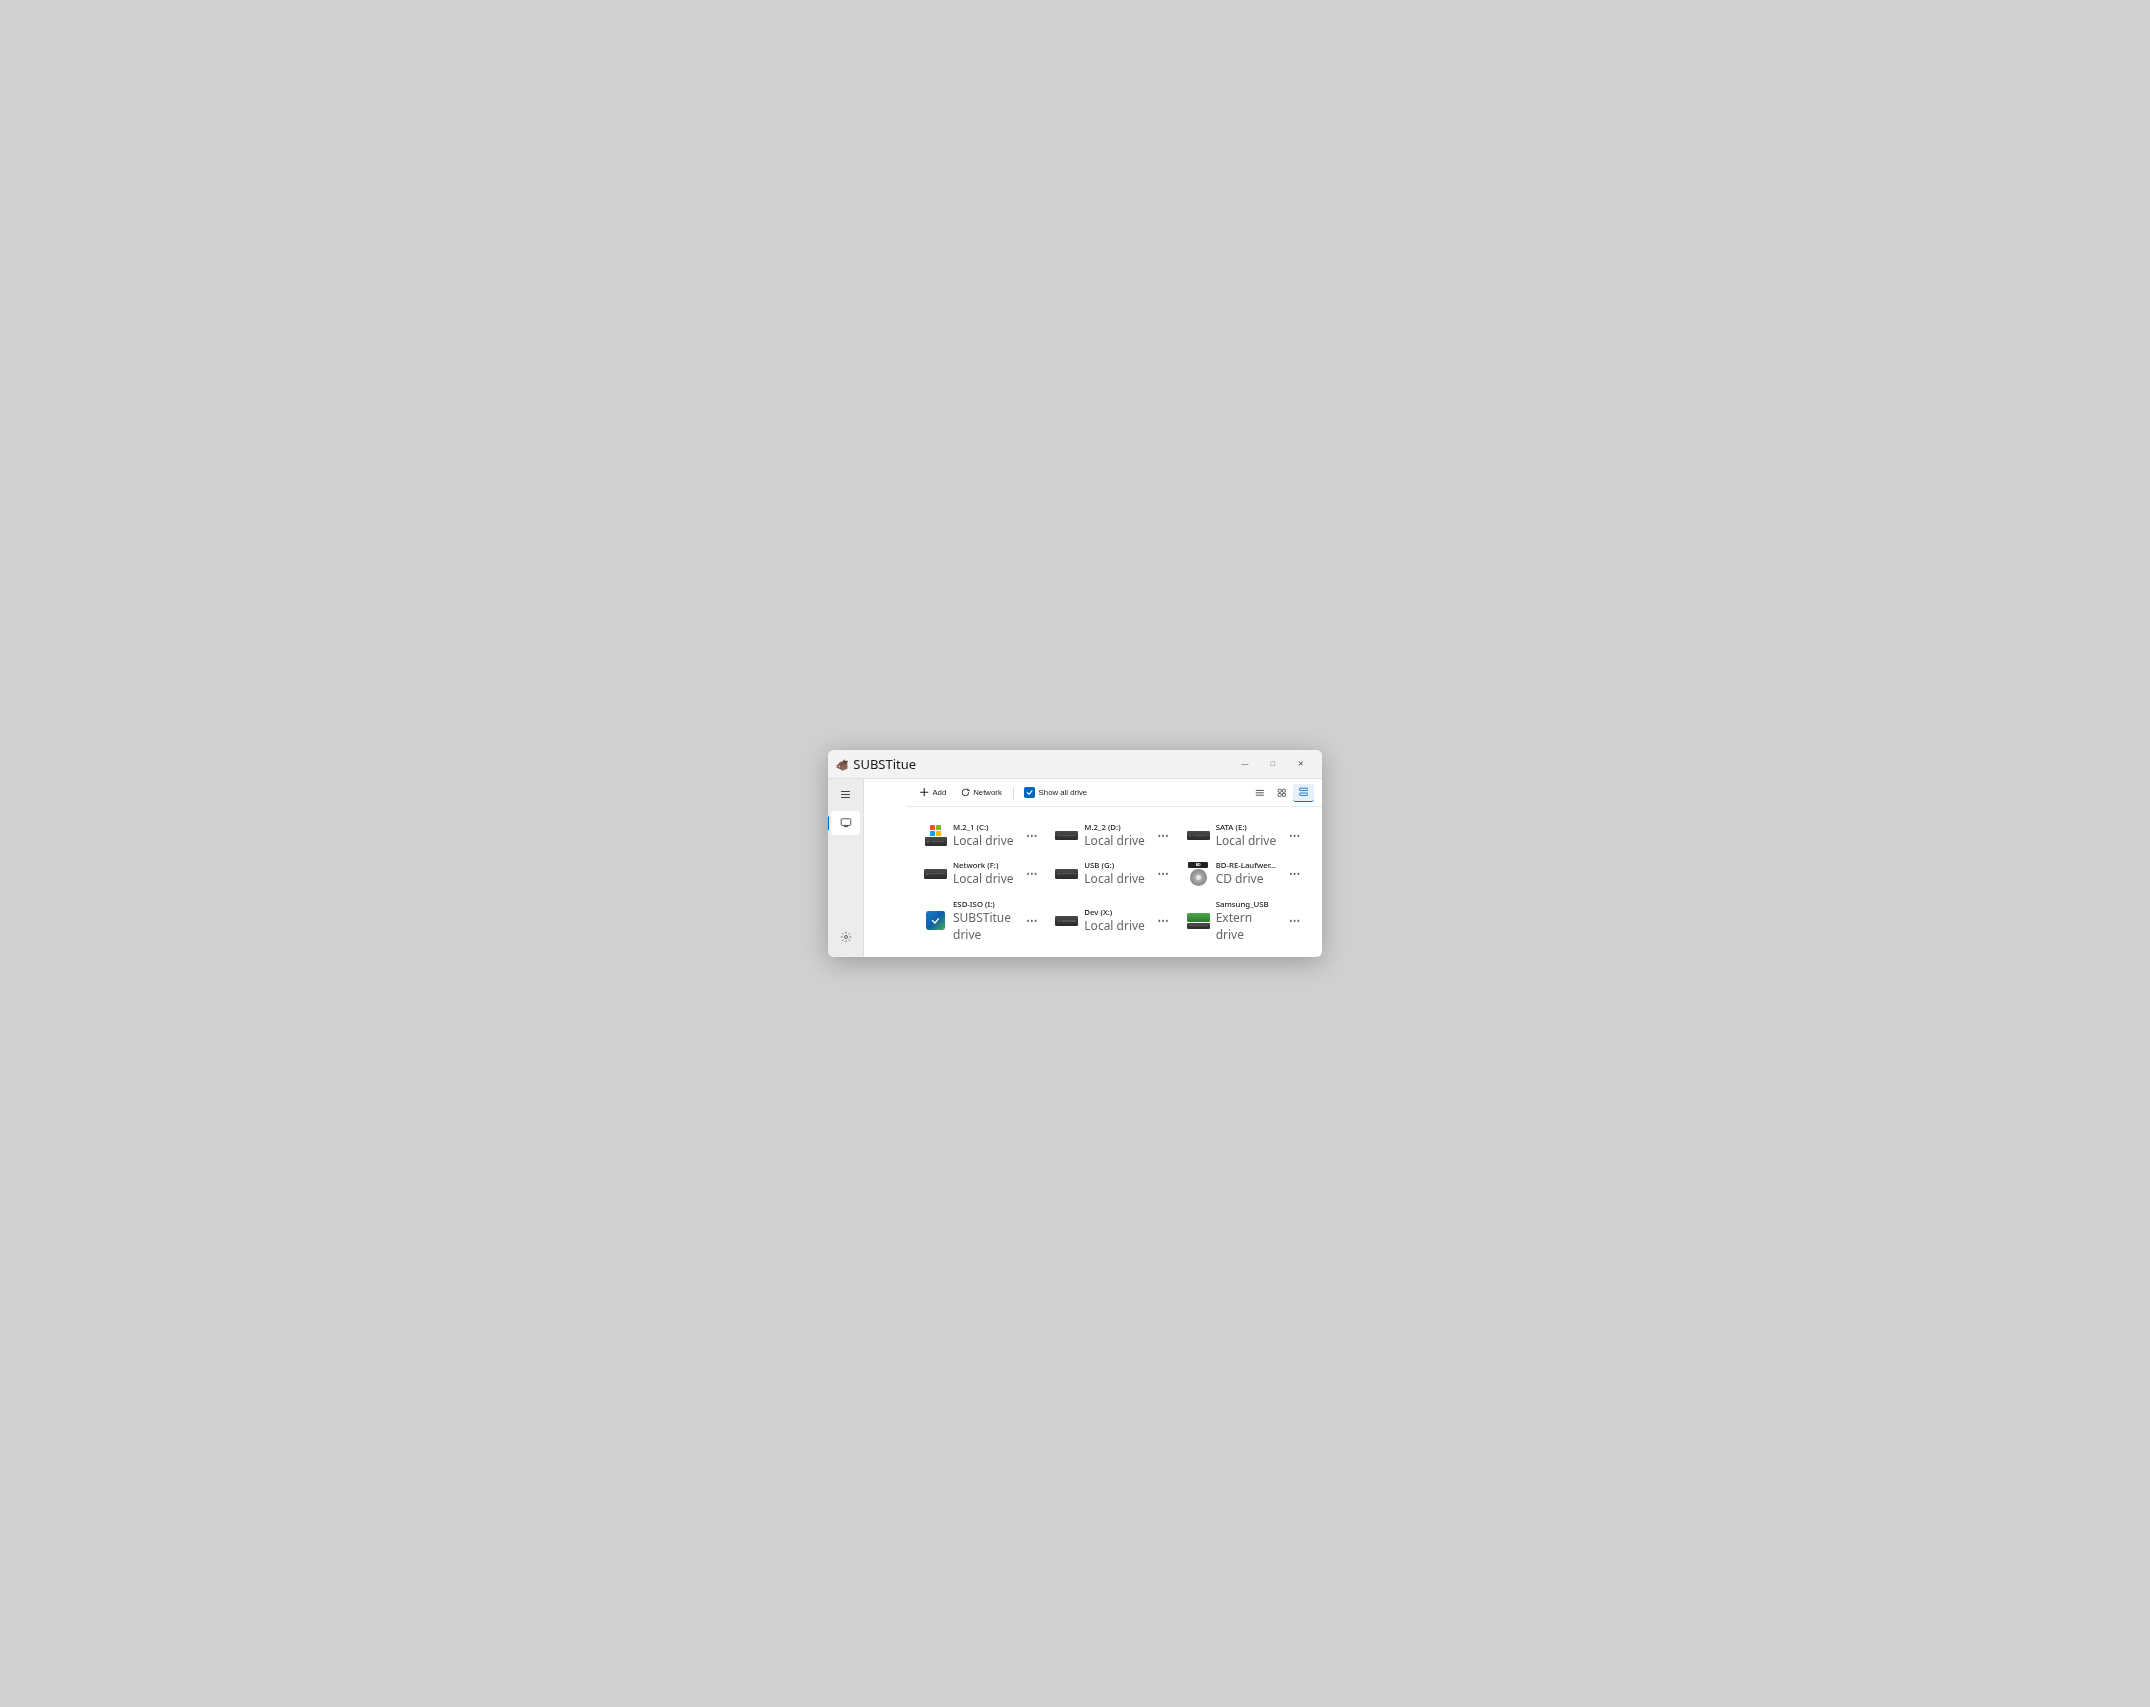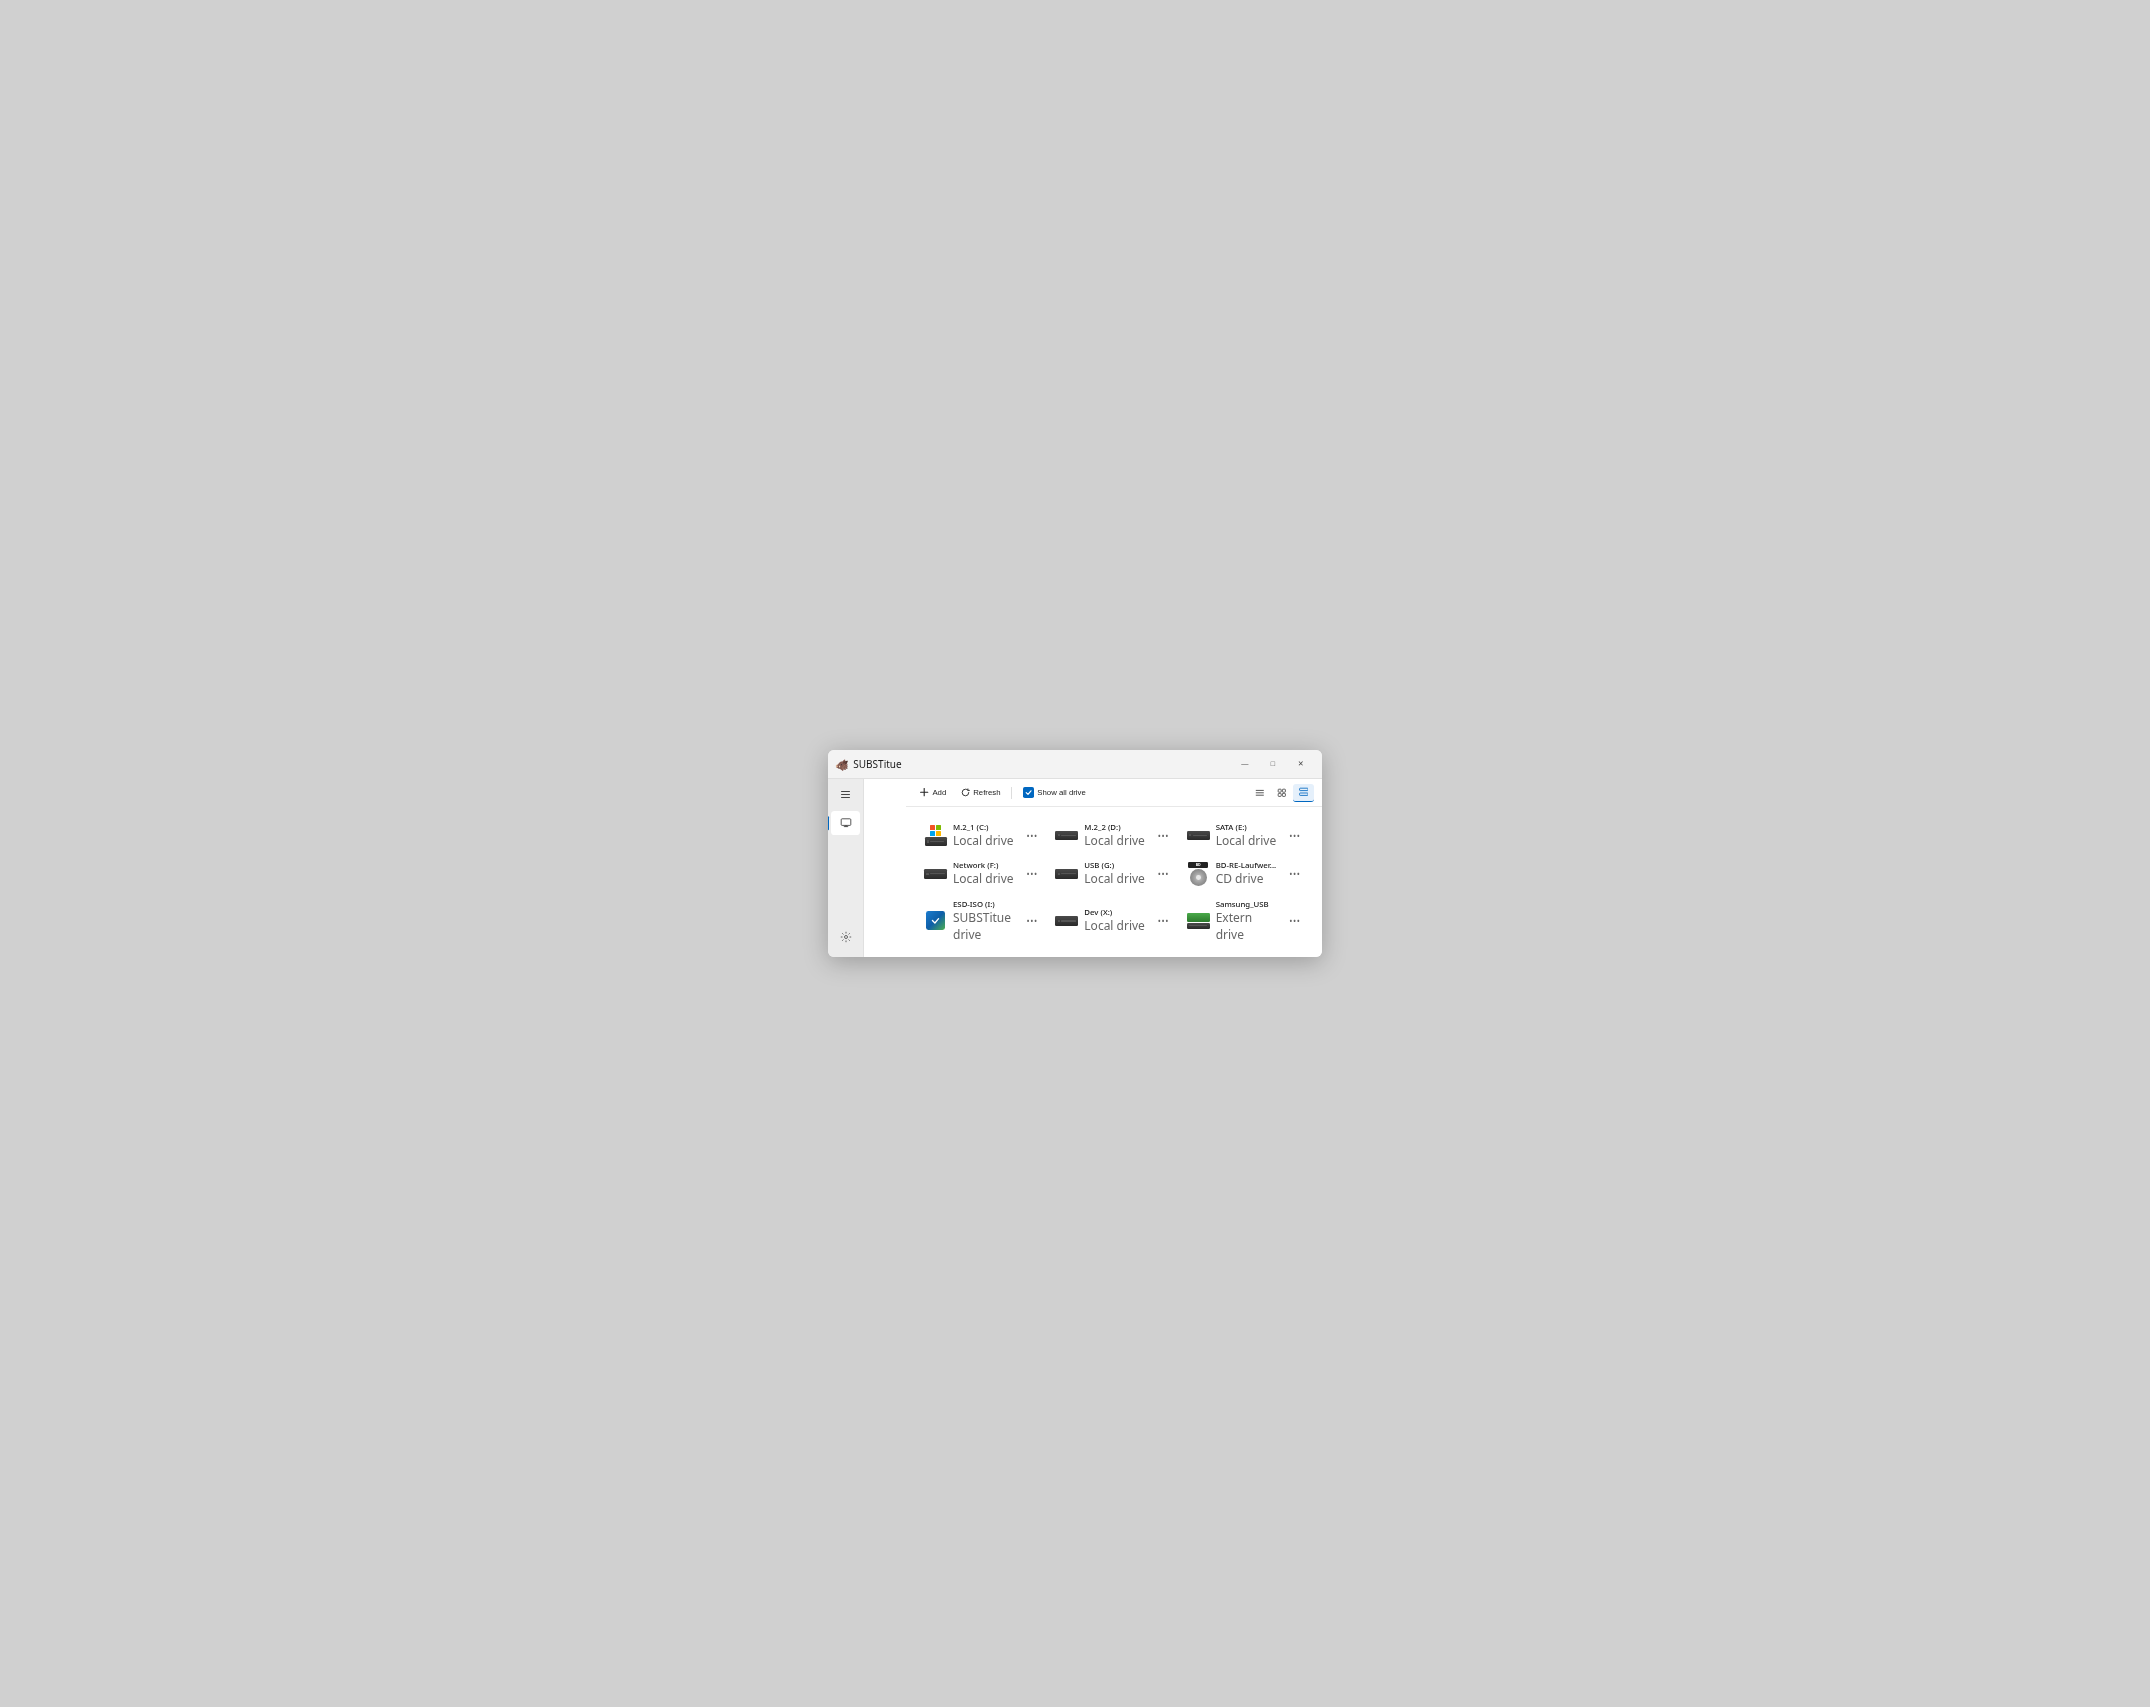--- a/index.html
+++ b/index.html
@@ -32,21 +32,21 @@
       border-bottom: 0.6px solid #e0e0e0;
       user-select: none;
     }
     .titlebar-icon {
       width: 13.3px;
       height: 13.3px;
       margin-right: 4.8px;
       font-size: 11px;
     }
     .titlebar-title {
-      font-size: 10px;
+      font-size: 13px;
       font-weight: 400;
       color: #1a1a1a;
       flex: 1;
     }
     .titlebar-controls {
       display: flex;
       gap: 0;
     }
     .titlebar-btn {
       width: 28px;
@@ -385,21 +385,21 @@
             <line x1="7" y1="1" x2="7" y2="13" stroke="#222" stroke-width="1.8" stroke-linecap="round"></line>
             <line x1="1" y1="7" x2="13" y2="7" stroke="#222" stroke-width="1.8" stroke-linecap="round"></line>
           </svg>
           <span>Add</span>
         </button>
         <button class="toolbar-btn">
           <svg width="9" height="9" viewBox="0 0 15 15">
             <path d="M13 7.5A5.5 5.5 0 1 1 7.5 2a5.5 5.5 0 0 1 3.9 1.6" stroke="#222" stroke-width="1.5" fill="none" stroke-linecap="round"></path>
             <polyline points="11.5,1.5 11.5,4 14,4" stroke="#222" stroke-width="1.5" fill="none" stroke-linecap="round" stroke-linejoin="round"></polyline>
           </svg>
-          <span>Refresh</span>
+          <span>Network</span>
         </button>
         <div class="toolbar-separator"></div>
         <button class="toolbar-btn">
           <div class="checkbox-blue">
             <svg viewBox="0 0 12 12" fill="none">
               <polyline points="2,6 5,9 10,3" stroke="white" stroke-width="2" stroke-linecap="round" stroke-linejoin="round"></polyline>
             </svg>
           </div>
           <span>Show all drive</span>
         </button>

